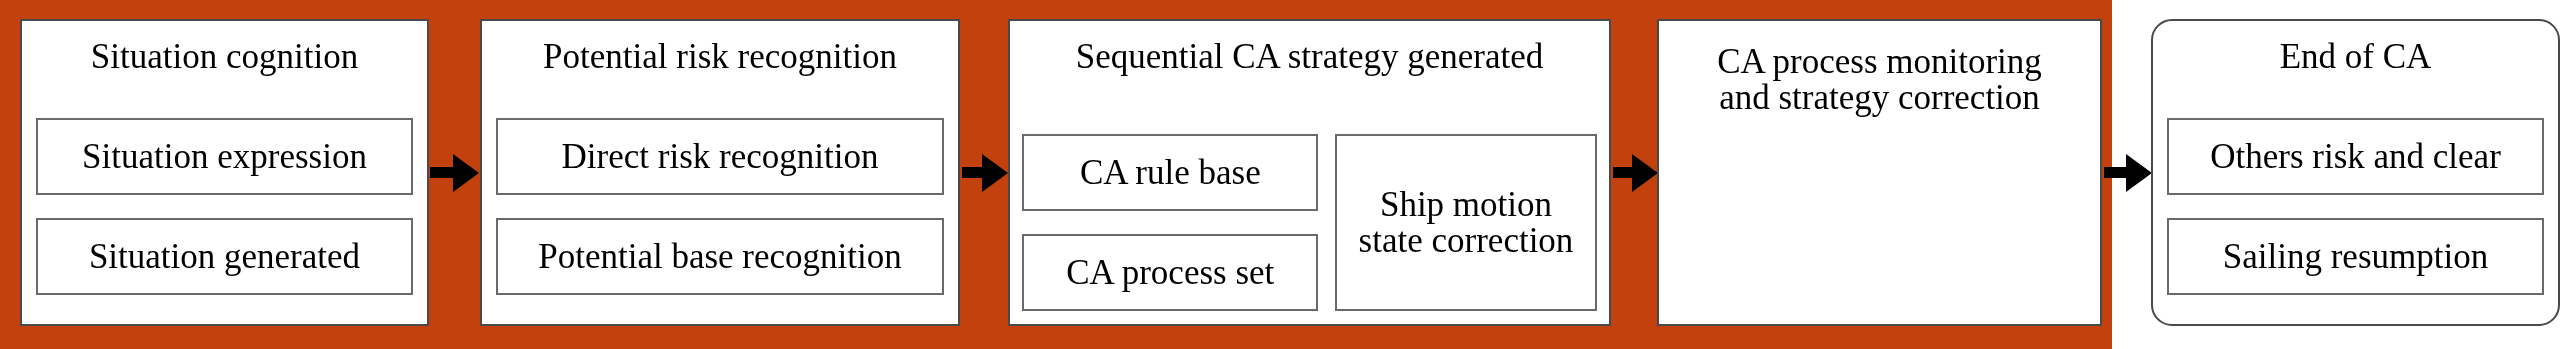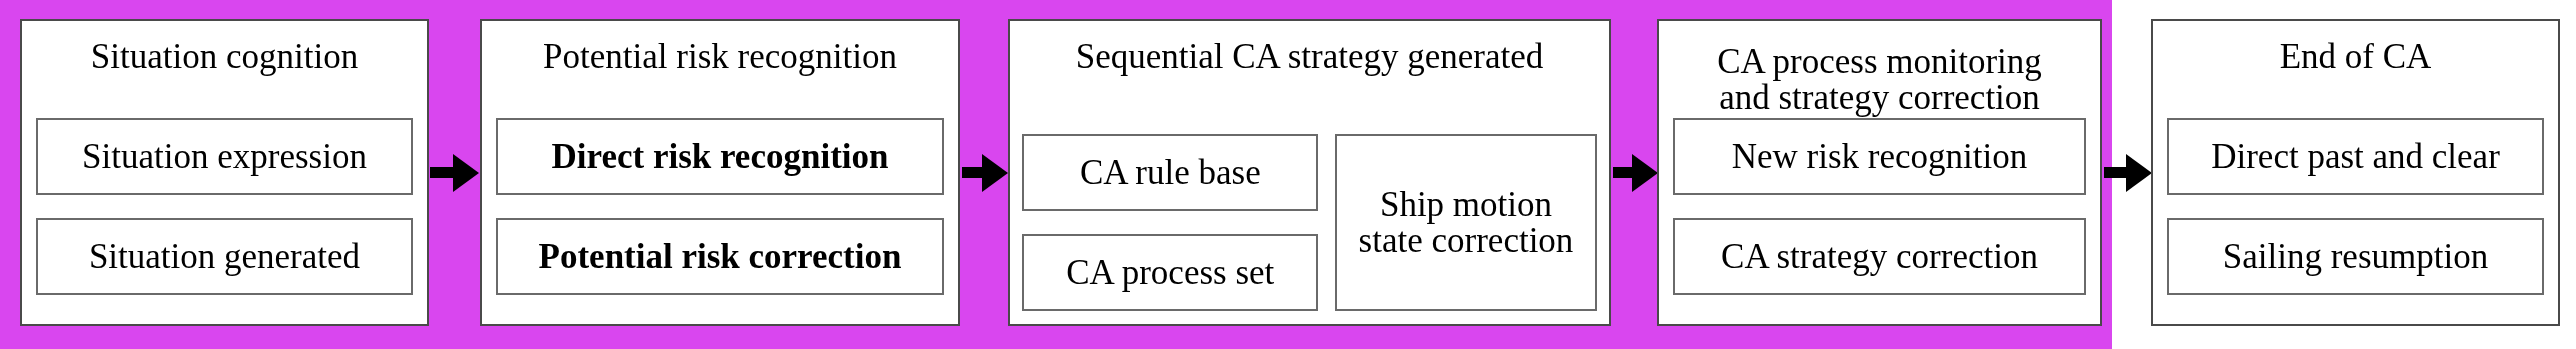--- a/index.html
+++ b/index.html
@@ -11,21 +11,21 @@
     width: 2576px;
     height: 350px;
     font-family: "Liberation Serif", "DejaVu Serif", serif;
     overflow: hidden;
   }
 
   #canvas {
     position: relative;
     width: 2112px;
     height: 350px;
-    background: #d946ef;
+    background: #c2410c;
   }
 
   
   .stage {
     position: absolute;
     box-sizing: border-box;
     border: 2.3px solid #4a4a4a;
     background: #ffffff;
     display: flex;
     flex-direction: column;
@@ -126,24 +126,24 @@
     </div>
   </div>
 
   <div class="arrow" style="left:430px; top:157px; width:49px;">
     <div class="shaft"></div>
     <div class="head"></div>
   </div>
 
   <div class="stage" style="left:480px; top:19px; width:480px; height:307px;">
     <div class="stage-title title-single">Potential risk recognition</div>
-    <div class="sub-stack" style="top:97px;font-weight:bold;">
+    <div class="sub-stack" style="top:97px;">
       <div class="subbox h1">Direct risk recognition</div>
       <div class="gap"></div>
-      <div class="subbox h1">Potential risk correction</div>
+      <div class="subbox h1">Potential base recognition</div>
     </div>
   </div>
 
   <div class="arrow" style="left:962px; top:157px; width:46px;">
     <div class="shaft"></div>
     <div class="head"></div>
   </div>
 
   <div class="stage" style="left:1008px; top:19px; width:603px; height:307px;">
     <div class="stage-title title-single">Sequential CA strategy generated</div>
@@ -161,35 +161,30 @@
   </div>
 
   <div class="arrow" style="left:1613px; top:157px; width:45px;">
     <div class="shaft"></div>
     <div class="head"></div>
   </div>
 
   <div class="stage" style="left:1657px; top:19px; width:445px; height:307px;">
     <div class="stage-title title-double">CA process monitoring
 and strategy correction</div>
-    <div class="sub-stack" style="top:97px;">
-      <div class="subbox h1">New risk recognition</div>
-      <div class="gap"></div>
-      <div class="subbox h1">CA strategy correction</div>
-    </div>
   </div>
 
   <div class="arrow" style="left:2104px; top:157px; width:48px;">
     <div class="shaft"></div>
     <div class="head"></div>
   </div>
 
-  <div class="stage" style="left:2151px; top:19px; width:409px; height:307px;">
+  <div class="stage" style="left:2151px; top:19px; width:409px; height:307px;border-radius:21px;">
     <div class="stage-title title-single">End of CA</div>
     <div class="sub-stack" style="top:97px;">
-      <div class="subbox h1">Direct past and clear</div>
+      <div class="subbox h1">Others risk and clear</div>
       <div class="gap"></div>
       <div class="subbox h1">Sailing resumption</div>
     </div>
   </div>
 
 </div>
 
 
 </body></html>

